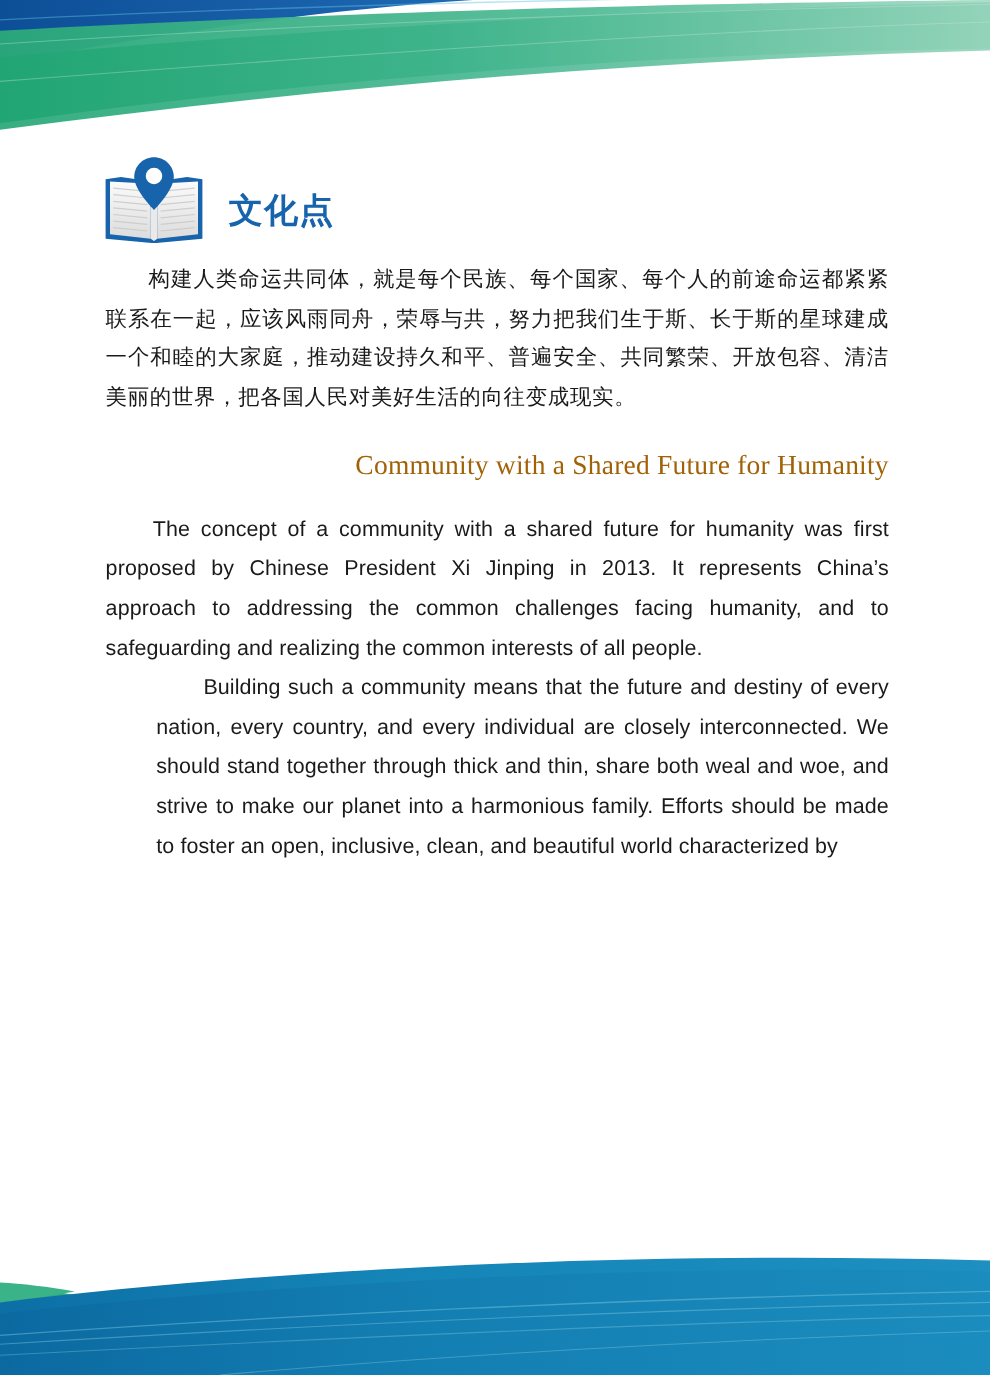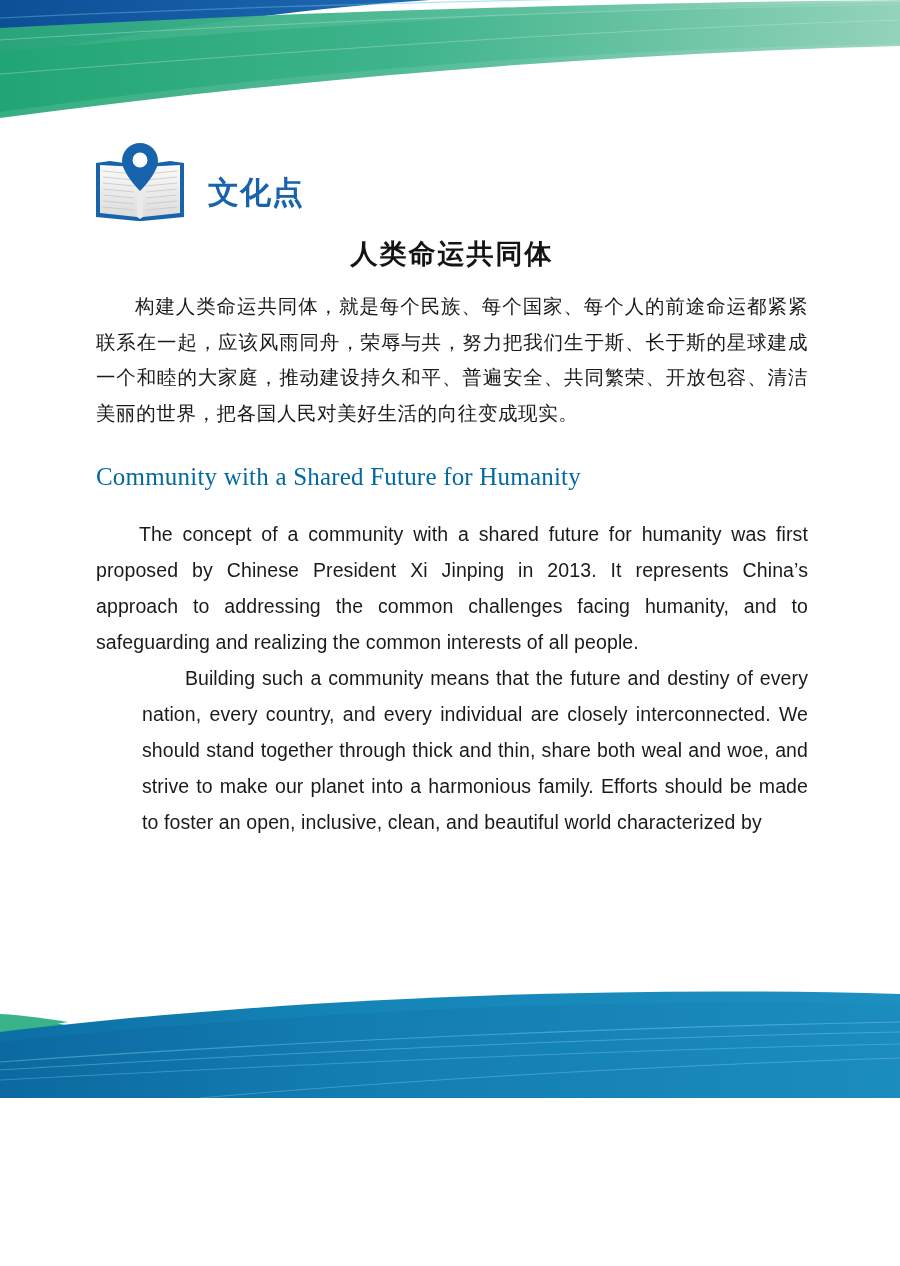--- a/index.html
+++ b/index.html
@@ -7,21 +7,21 @@
     margin: 0;
     padding: 0;
     background: #ffffff;
   }
   body {
     font-family: "Liberation Serif", "DejaVu Serif", serif;
   }
   .page {
     position: relative;
     width: 900px;
-    height: 1098px;
+    height: 1250px;
     background: #ffffff;
     overflow: hidden;
     margin: 0 auto;
   }
 
   
   .wave-layer {
     position: absolute;
     left: 0;
     width: 900px;
@@ -83,22 +83,22 @@
     text-indent: 2em;
     text-align: justify;
     text-justify: inter-ideograph;
     letter-spacing: 0.6px;
   }
 
   .en-title {
     font-family: "Liberation Serif", "DejaVu Serif", serif;
     font-size: 25px;
     font-weight: normal;
-    color: #0369a1;
-    text-align: left;
+    color: #a16207;
+    text-align: right;
     margin: 30px 0 22px 0;
     line-height: 1.3;
     letter-spacing: 0.2px;
   }
 
   .en-para {
     font-family: Liberation Sans, sans-serif;
     font-size: 19.5px;
     color: #1a1a1a;
     line-height: 36px;
@@ -198,21 +198,20 @@
 
         <path d="M48,2 C38,2 30,10 30,20 C30,32 48,50 48,50 C48,50 66,32 66,20 C66,10 58,2 48,2 Z" fill="#1763ac"></path>
         <circle cx="48" cy="19" r="7.5" fill="#ffffff"></circle>
       </svg>
     </span>
     <span class="badge-title">文化点</span>
   </div>
 
   <div class="content">
 
-    <h1 class="cn-title">人类命运共同体</h1>
 
     <p class="cn-para">构建人类命运共同体，就是每个民族、每个国家、每个人的前途命运都紧紧联系在一起，应该风雨同舟，荣辱与共，努力把我们生于斯、长于斯的星球建成一个和睦的大家庭，推动建设持久和平、普遍安全、共同繁荣、开放包容、清洁美丽的世界，把各国人民对美好生活的向往变成现实。</p>
 
     <h2 class="en-title">Community with a Shared Future for Humanity</h2>
 
     <p class="en-para">The concept of a community with a shared future for humanity was first proposed by Chinese President Xi Jinping in 2013. It represents China’s approach to addressing the common challenges facing humanity, and to safeguarding and realizing the common interests of all people.</p>
     <p class="en-para">Building such a community means that the future and destiny of every nation, every country, and every individual are closely interconnected. We should stand together through thick and thin, share both weal and woe, and strive to make our planet into a harmonious family. Efforts should be made to foster an open, inclusive, clean, and beautiful world characterized by</p>
   </div>
 
   <div class="page-number">-66-</div>

